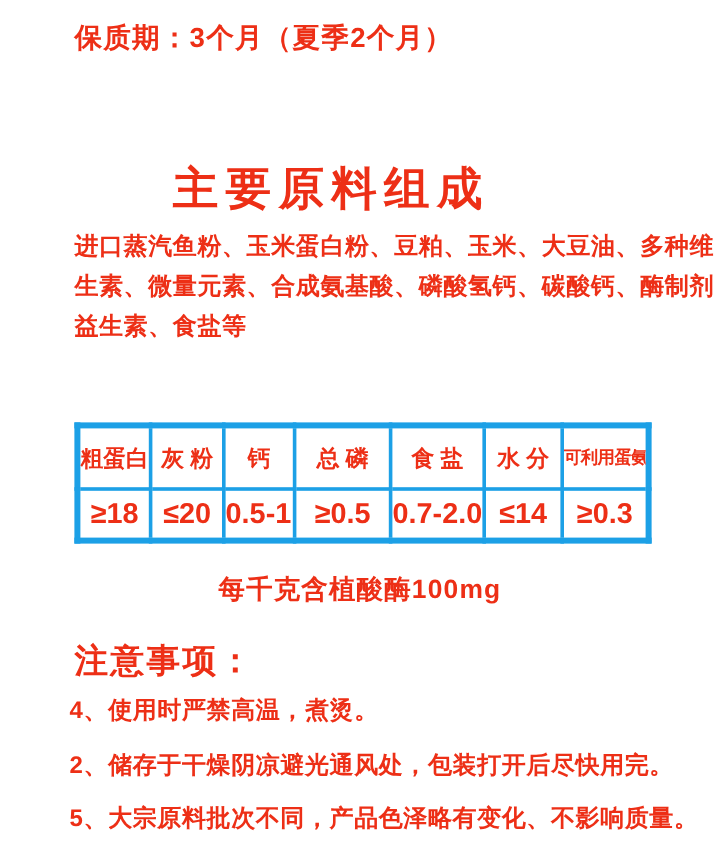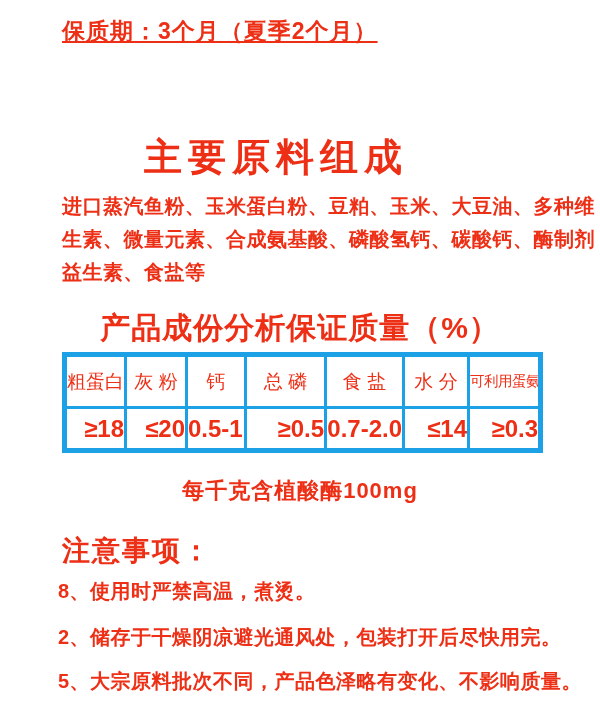--- a/index.html
+++ b/index.html
@@ -19,21 +19,20 @@
     color: var(--red);
     overflow: hidden;
   }
   .shelf-life {
     position: absolute;
     left: 62px;
     top: 16px;
     font-size: 23px;
     letter-spacing: 1px;
     white-space: nowrap;
-    text-decoration: underline;
   }
   .main-title {
     position: absolute;
     left: 0;
     top: 132px;
     width: 552px;
     text-align: center;
     font-size: 38px;
     letter-spacing: 6px;
     white-space: nowrap;
@@ -74,30 +73,29 @@
     border: 3px solid var(--blue);
     text-align: center;
     vertical-align: middle;
     color: var(--red);
     overflow: hidden;
     padding: 0;
   }
   table.analysis-table th {
     height: 53px;
     font-size: 19px;
-    font-weight: normal;
+    font-weight: bold;
     white-space: nowrap;
   }
   table.analysis-table th.compact { font-size: 14.5px; letter-spacing: -0.5px; }
   table.analysis-table td {
     height: 43px;
     font-size: 24px;
     font-weight: bold;
     white-space: nowrap;
-    text-align: right;
   }
   col.c0 { width: 61px; }
   col.c1 { width: 61px; }
   col.c2 { width: 59px; }
   col.c3 { width: 80px; }
   col.c4 { width: 78px; }
   col.c5 { width: 65px; }
   col.c6 { width: 72px; }
   .footnote {
     position: absolute;
@@ -136,21 +134,20 @@
   <div class="shelf-life">保质期：3个月（夏季2个月）</div>
 
   <div class="main-title">主要原料组成</div>
 
   <div class="composition">
     <div class="comp-line">进口蒸汽鱼粉、玉米蛋白粉、豆粕、玉米、大豆油、多种维</div>
     <div class="comp-line">生素、微量元素、合成氨基酸、磷酸氢钙、碳酸钙、酶制剂</div>
     <div class="comp-line">益生素、食盐等</div>
   </div>
 
-  <div class="analysis-title">产品成份分析保证质量（%）</div>
 
   <table class="analysis-table">
     <colgroup>
       <col class="c0">
         <col class="c1">
         <col class="c2">
         <col class="c3">
       <col class="c4">
         <col class="c5">
         <col class="c6">
@@ -174,17 +171,17 @@
         <td>≤14</td>
         <td>≥0.3</td>
       </tr>
     </tbody>
   </table>
 
   <div class="footnote">每千克含植酸酶100mg</div>
 
   <div class="precautions-title">注意事项：</div>
 
-  <div class="note note-1">8、使用时严禁高温，煮烫。</div>
+  <div class="note note-1">4、使用时严禁高温，煮烫。</div>
   <div class="note note-2">2、储存于干燥阴凉避光通风处，包装打开后尽快用完。</div>
   <div class="note note-3">5、大宗原料批次不同，产品色泽略有变化、不影响质量。</div>
 
 </div>
 
 </body></html>

